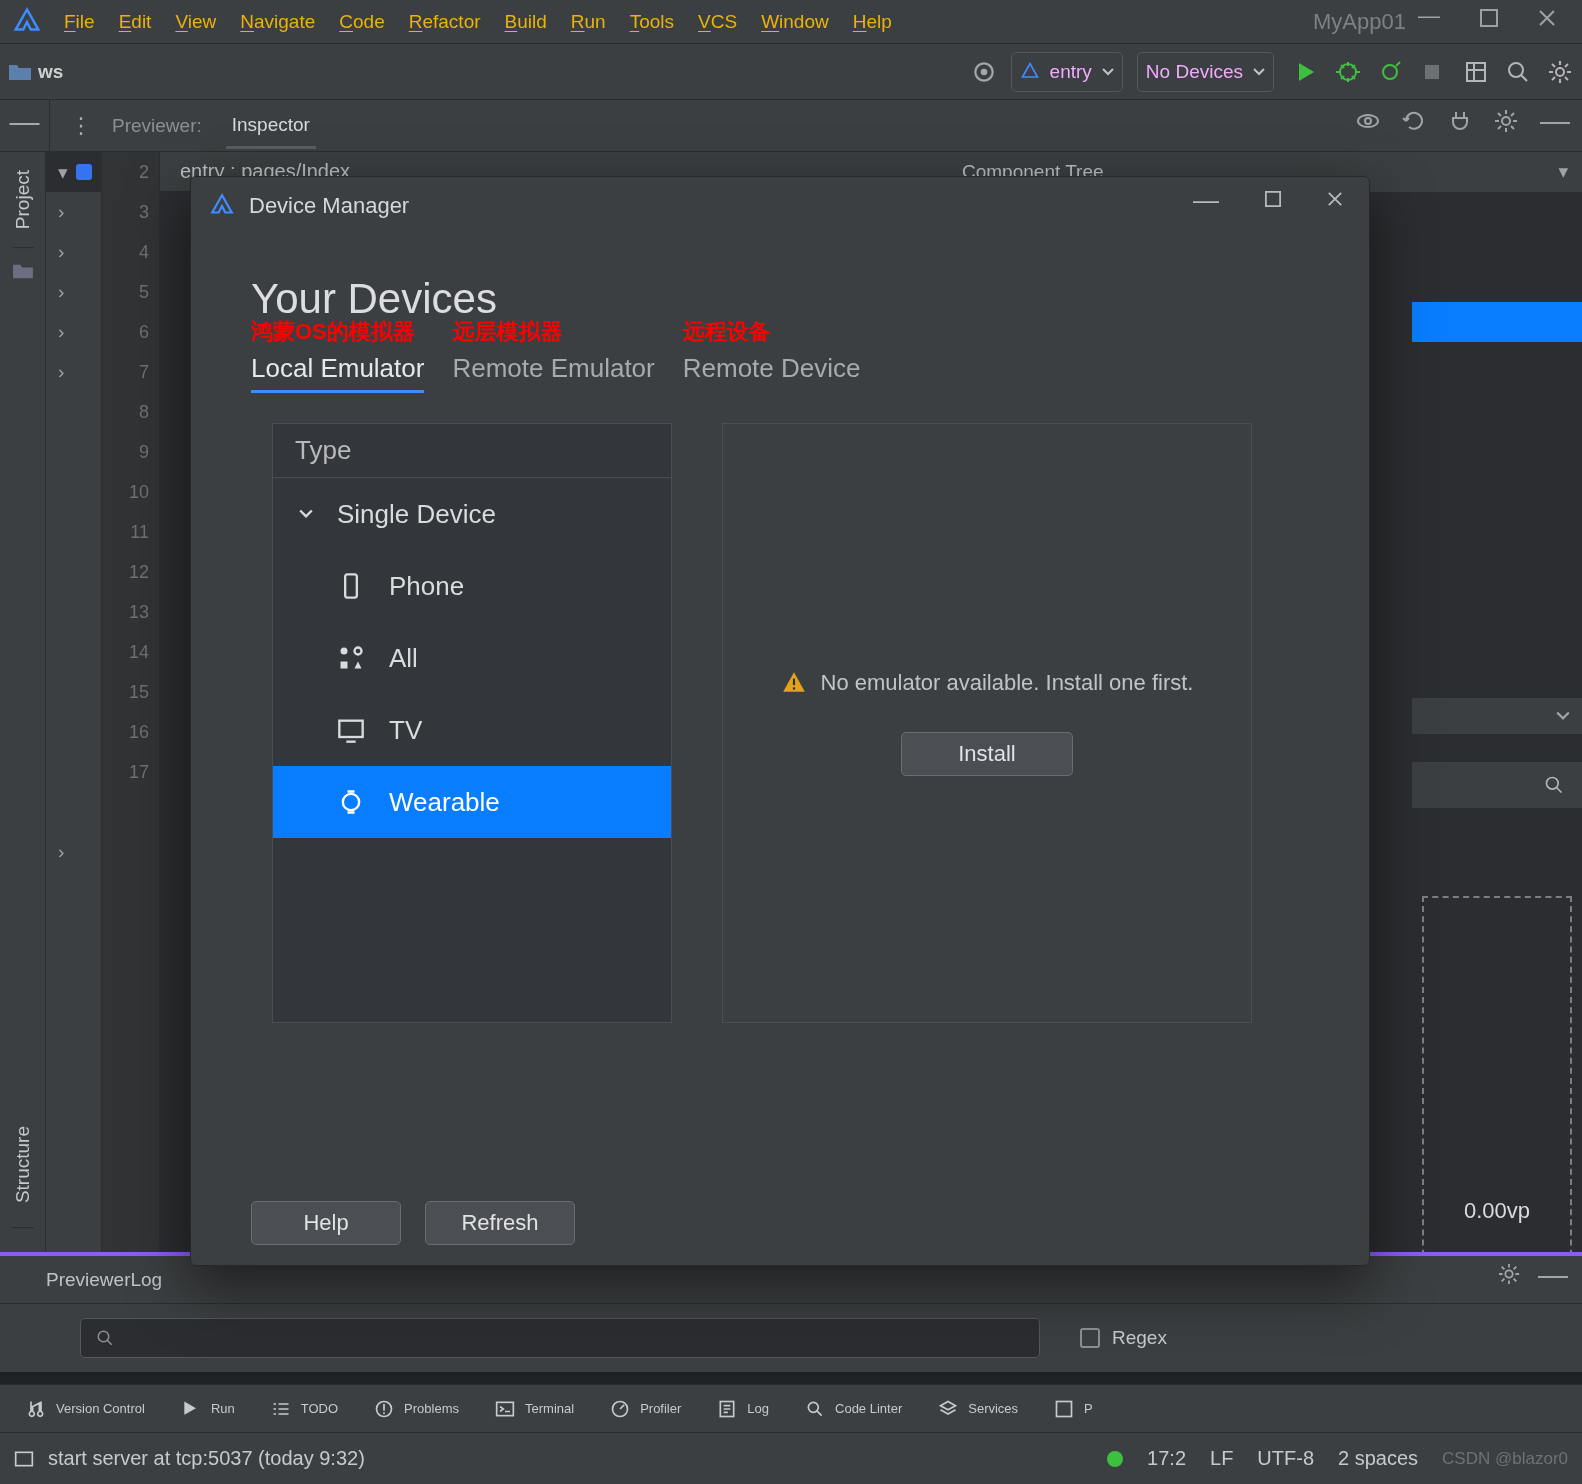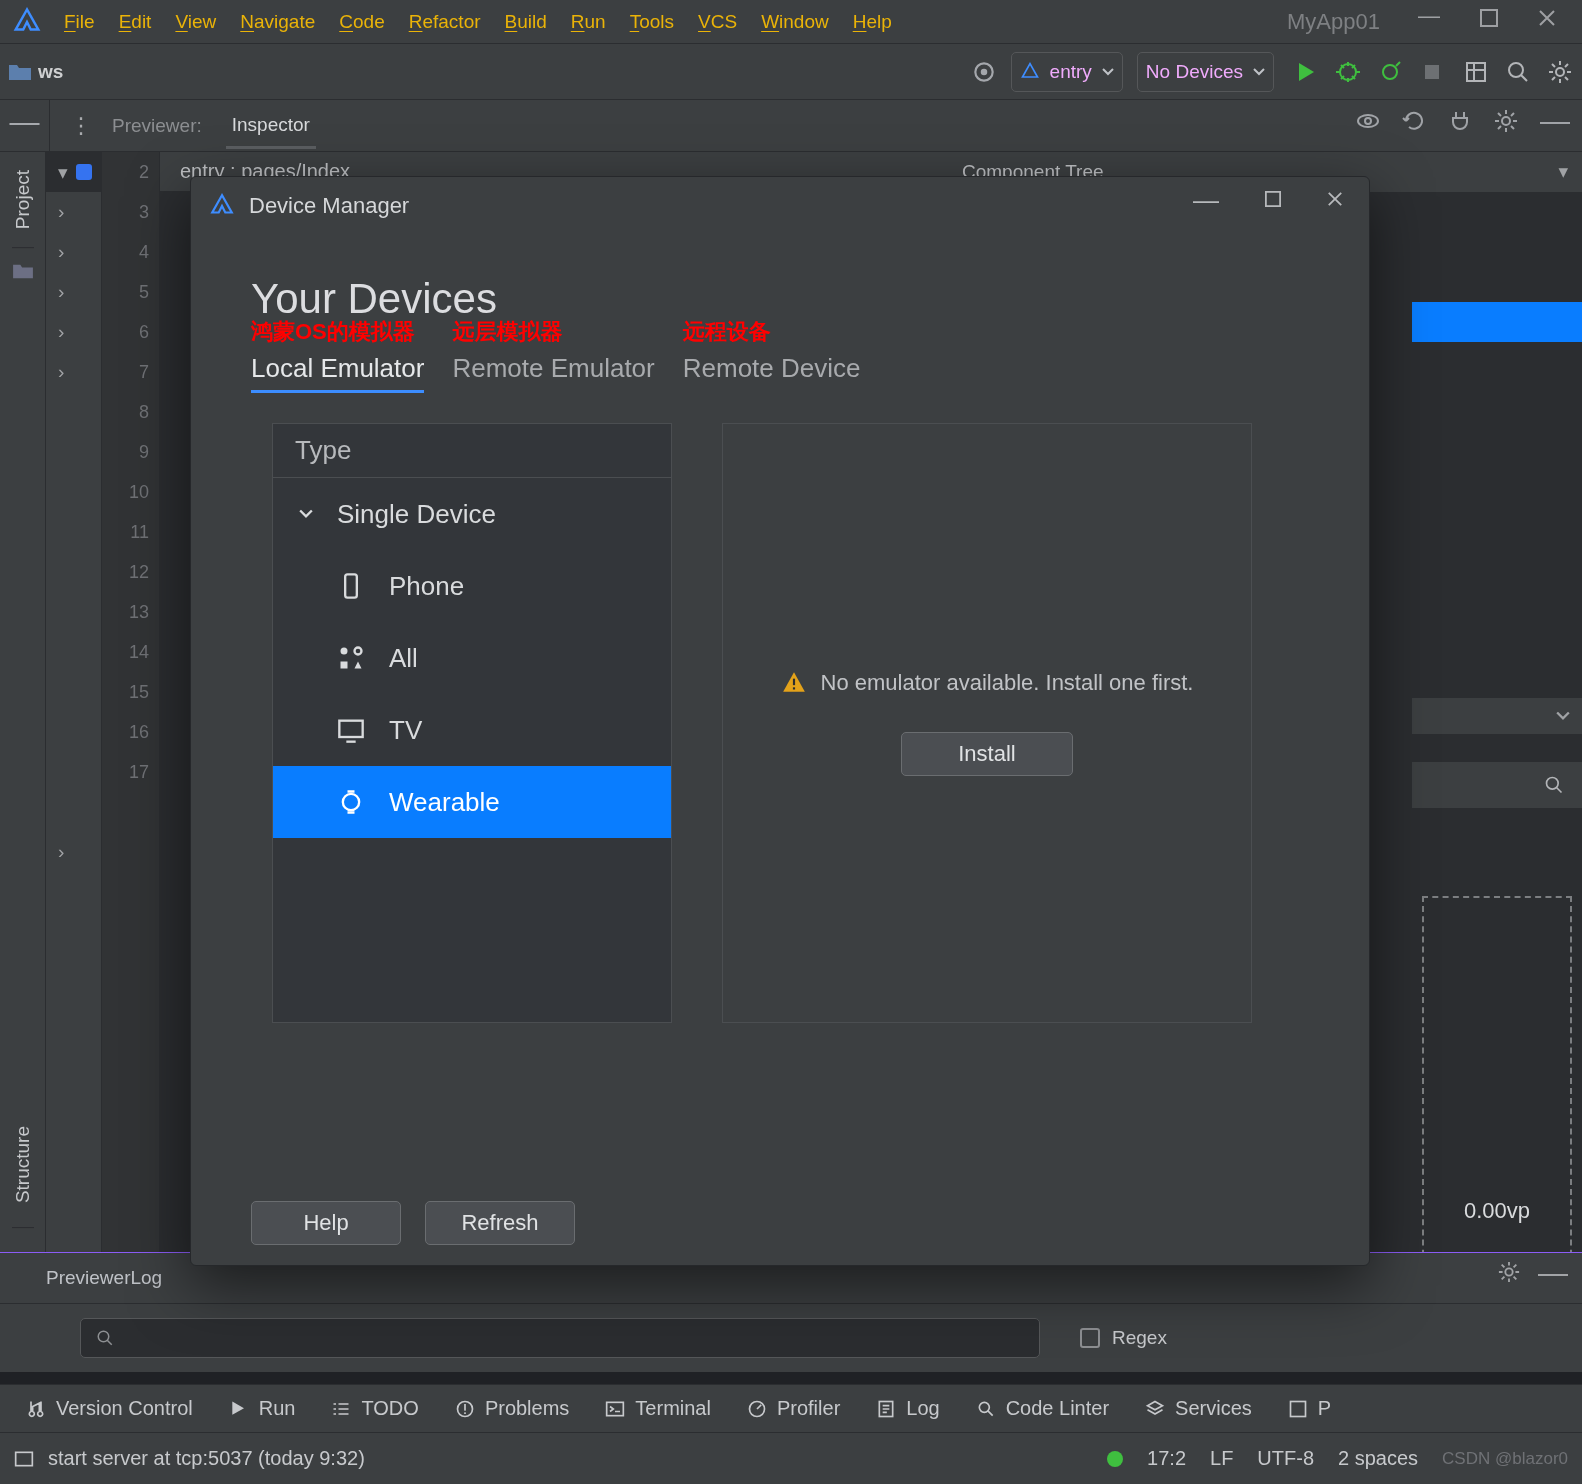--- a/index.html
+++ b/index.html
@@ -17,21 +17,21 @@
     display: flex;
     align-items: center;
     background: #3c3f41;
     border-bottom: 1px solid #2b2d30;
     padding: 0 6px;
   }
   .titlebar .logo { width: 30px; height: 30px; margin: 0 10px 0 6px; }
   .titlebar ul { display: flex; list-style: none; flex: 1; }
   .titlebar ul li { padding: 0 12px; cursor: pointer; color: #eab308; }
   .titlebar ul li u { text-decoration: underline; text-underline-offset: 3px; }
-  .app-name { color: #7e8083; margin: 0 38px 0 20px; font-size: 22px; }
+  .app-name { color: #7e8083; margin: 0 12px 0 20px; font-size: 22px; }
   .win-controls { display: flex; gap: 40px; padding-right: 20px; color: #9ea0a3; }
   .win-controls .minimize { font-size: 22px; position: relative; top: -6px; }
 
   
   .toolbar {
     height: 56px;
     background: #3c3f41;
     display: flex;
     align-items: center;
     border-bottom: 1px solid #2b2d30;
@@ -165,21 +165,21 @@
   
   .prev-log-bar {
     position: absolute; left: 0; right: 0; bottom: 112px; height: 0;
   }
   .prev-log-row, .search-row-full {
     background: #3c3f41;
   }
   .prev-log-row {
     position: absolute; left: 0; right: 0; top: -120px; height: 52px;
     display: flex; align-items: center; padding-left: 46px;
-    border-top: 1px solid #8b5cf6; border-bottom: 1px solid #2b2d30;
+    border-top: 4px solid #8b5cf6; border-bottom: 1px solid #2b2d30;
     z-index: 5;
   }
   .prev-log-row .right-ctl { margin-left: auto; display: flex; gap: 18px; padding-right: 14px; color: #a2a4a7; }
   .prev-log-row .right-ctl .dash { font-size: 30px; position: relative; top: -5px; }
 
   .search-row-full {
     position: absolute; left: 0; right: 0; top: -68px; height: 68px;
     display: flex; align-items: center; padding: 0 14px 0 80px; z-index: 5;
   }
   .search-row-full input {
@@ -195,21 +195,21 @@
 
   .chevrons-row {
     position: absolute; left: 46px; top: -36px; color: #a2a4a7; font-size: 18px;
   }
 
   
   .bottom-tools {
     position: absolute; left: 0; right: 0; bottom: 52px; height: 48px;
     background: #3c3f41; display: flex; align-items: center;
     border-top: 1px solid #2b2d30; padding: 0 8px;
-    font-size: 20px; color: #c7c9cc;
+    font-size: 13px; color: #c7c9cc;
   }
   .bottom-tools .item { display: flex; align-items: center; gap: 10px; padding: 0 18px; cursor: pointer; }
   .bottom-tools .item svg { width: 20px; height: 20px; }
 
   
   .status-bar {
     position: absolute; left: 0; right: 0; bottom: 0; height: 52px;
     background: #3c3f41; border-top: 1px solid #2b2d30;
     display: flex; align-items: center; padding: 0 14px;
     font-size: 20px; color: #c7c9cc;

